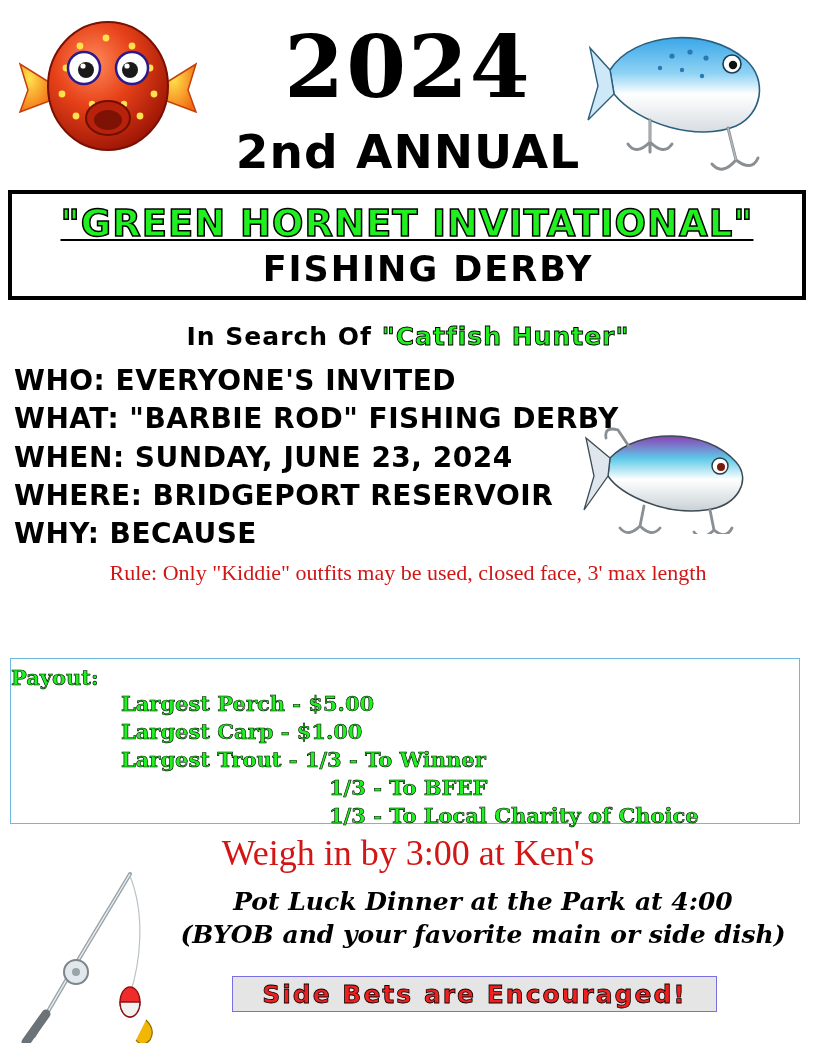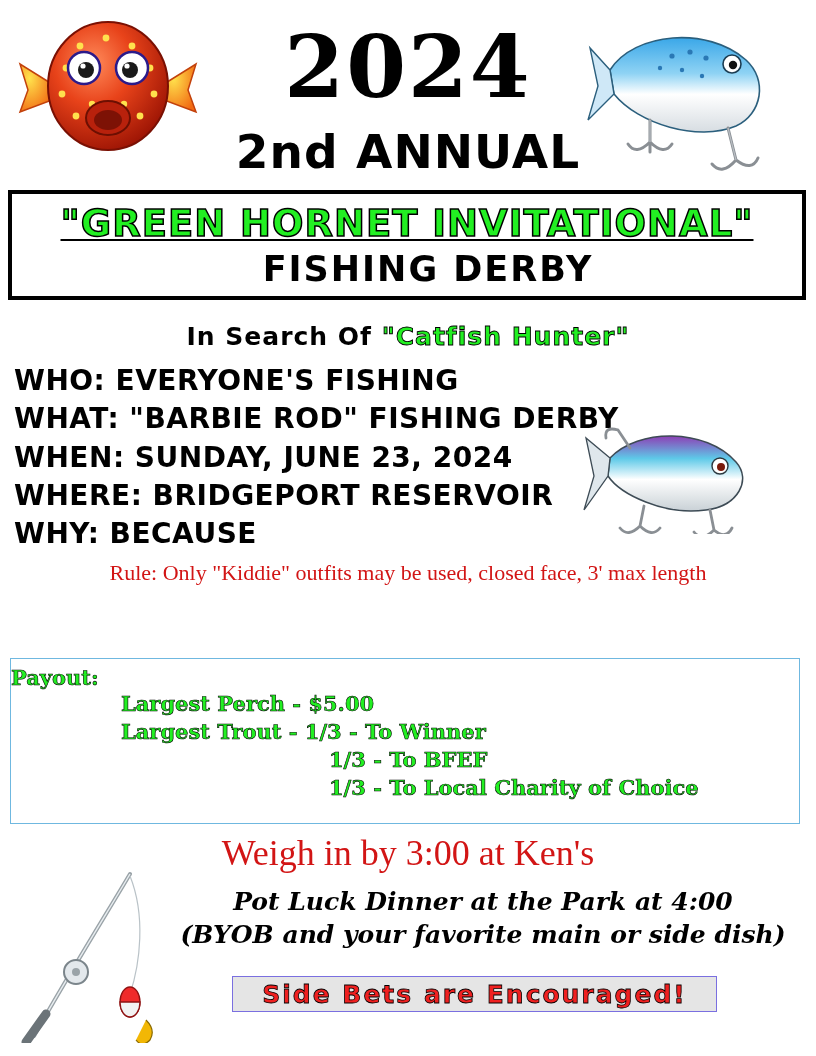--- a/index.html
+++ b/index.html
@@ -356,21 +356,21 @@
   <div class="title-box">
     <div class="title-main">"GREEN HORNET INVITATIONAL"</div>
     <div class="title-sub">FISHING DERBY</div>
   </div>
 
   <div class="search-line">
     <span>In Search Of </span><span class="hl">"Catfish Hunter"</span>
   </div>
 
   <div class="details">
-    <div class="row">WHO: EVERYONE'S FISHING</div>
+    <div class="row">WHO: EVERYONE'S INVITED</div>
     <div class="row">WHAT: "BARBIE ROD" FISHING DERBY</div>
     <div class="row">WHEN: SUNDAY, JUNE 23, 2024</div>
     <div class="row">WHERE: BRIDGEPORT RESERVOIR</div>
     <div class="row">WHY: BECAUSE</div>
   </div>
 
   <svg class="lure-mid" viewBox="0 0 190 120">
     <defs>
       <linearGradient id="crankG" x1="0" y1="0" x2="0" y2="1">
         <stop offset="0%" stop-color="#8d3fb5"></stop>
@@ -389,20 +389,21 @@
       <path d="M52 34 L40 16 M40 16 q-14 -4 -12 8"></path>
     </g>
   </svg>
 
   <div class="rule">Rule: Only "Kiddie" outfits may be used, closed face, 3' max length</div>
 
 
   <div class="payout-box">
     <div class="payout-title">Payout:</div>
     <div class="payout-line">Largest Perch - $5.00</div>
+    <div class="payout-line">Largest Carp - $1.00</div>
     <div class="payout-line">Largest Trout - 1/3 - To Winner</div>
     <div class="payout-line indent2">1/3 - To BFEF</div>
     <div class="payout-line indent2">1/3 - To Local Charity of Choice</div>
   </div>
 
   <div class="weigh-in">Weigh in by 3:00 at Ken's</div>
 
   <div class="potluck">
     <div>Pot Luck Dinner at the Park at 4:00</div>
     <div>(BYOB and your favorite main or side dish)</div>

